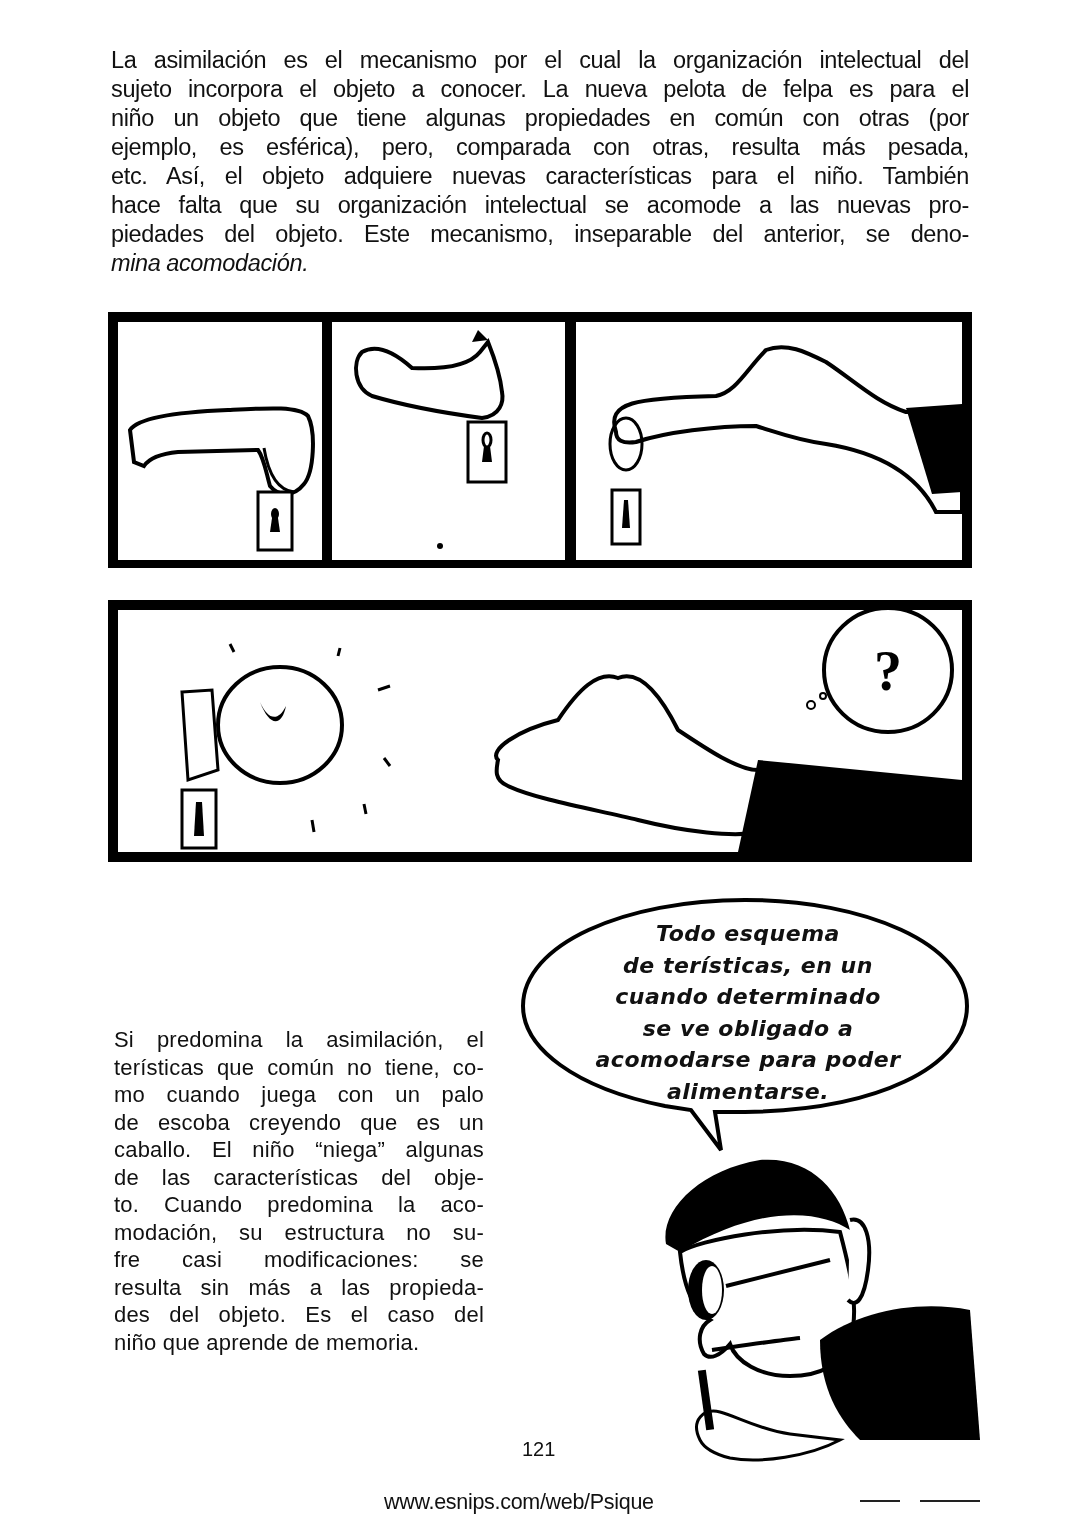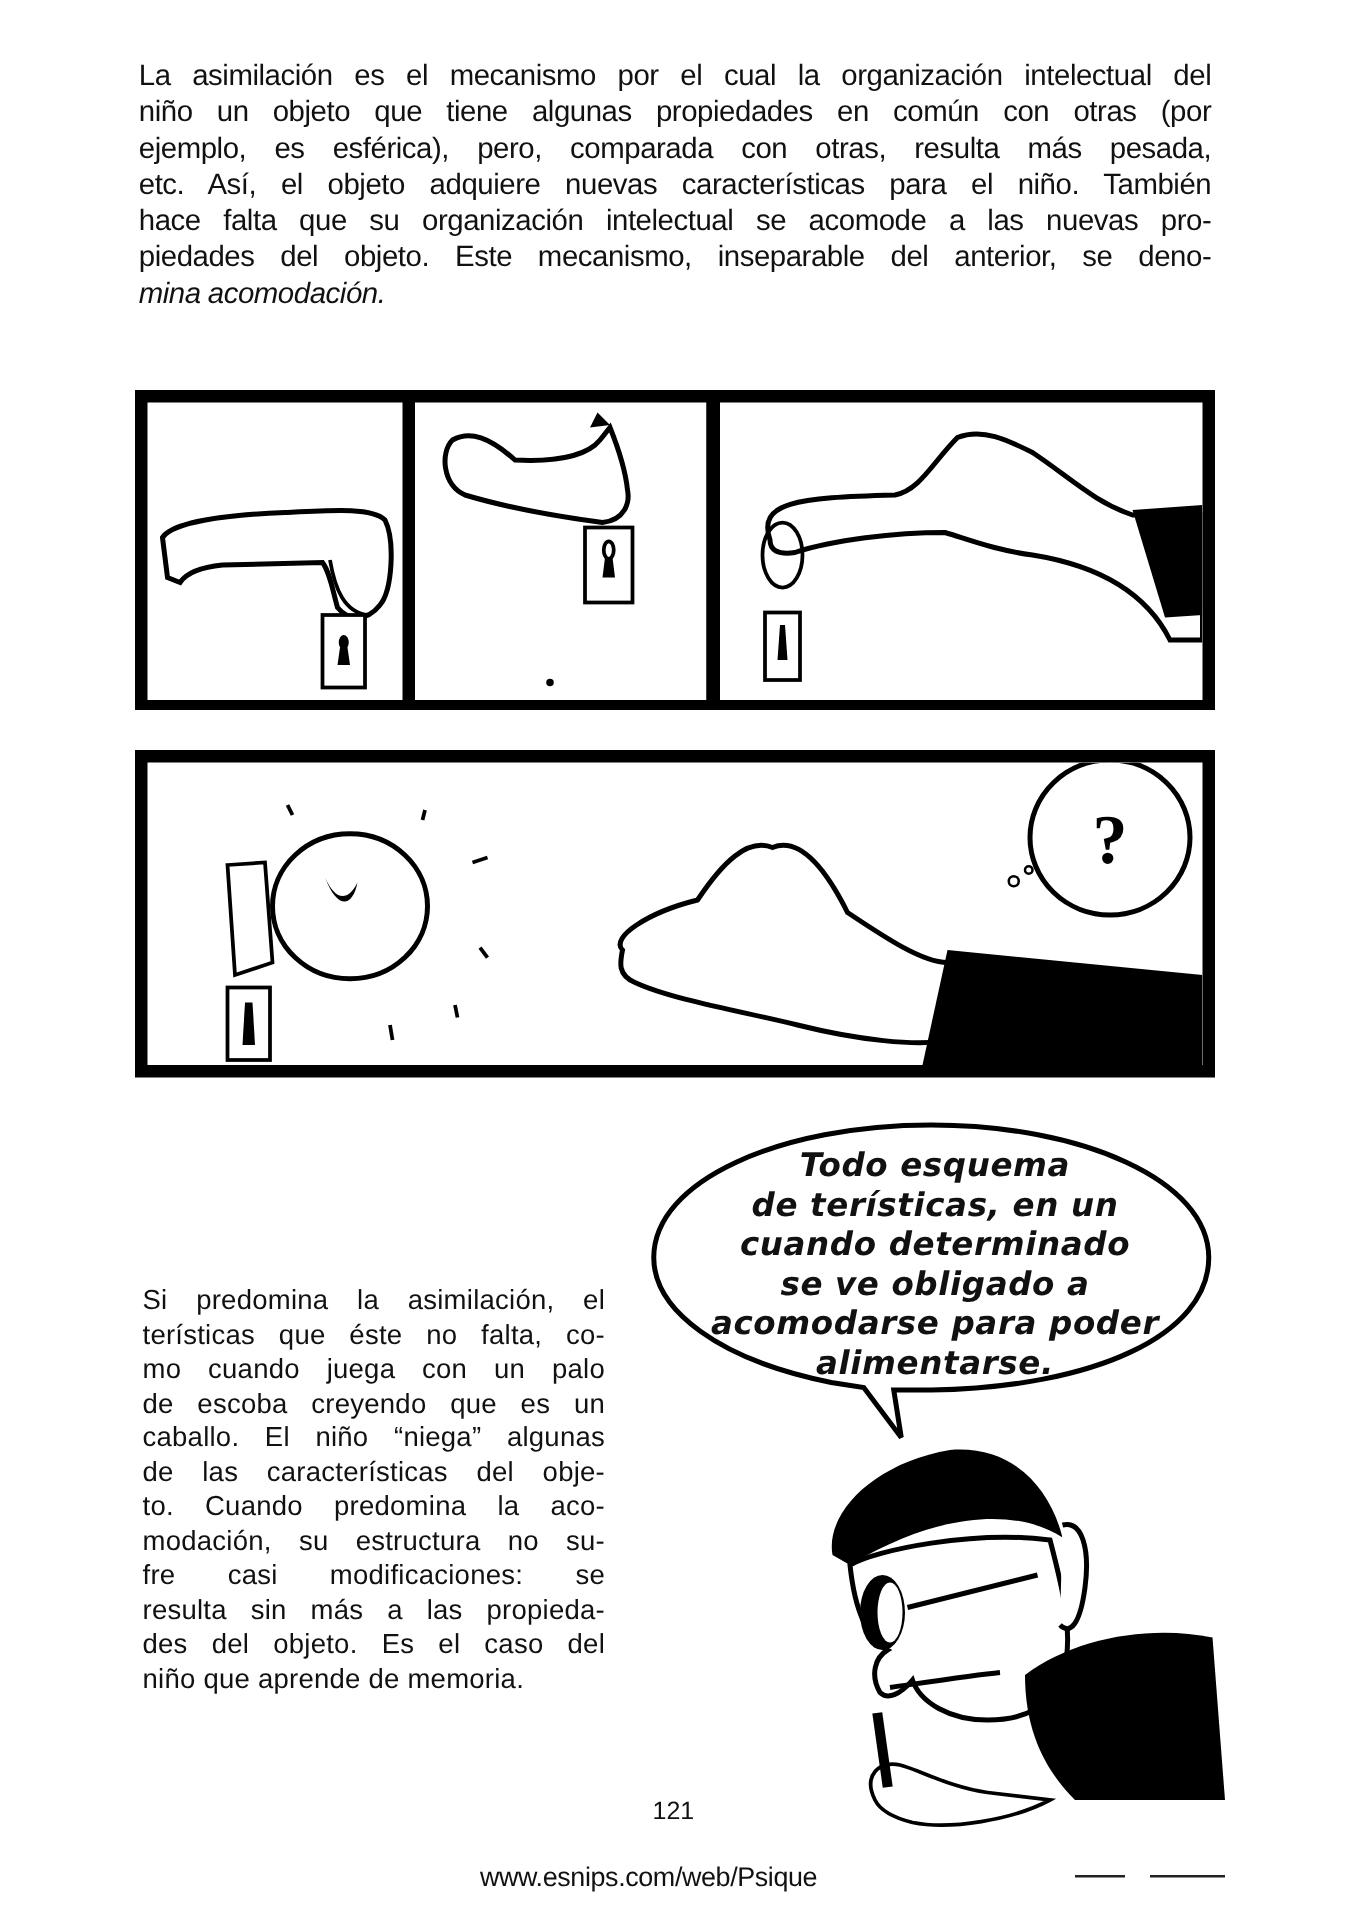--- a/index.html
+++ b/index.html
@@ -22,40 +22,41 @@
       position: absolute; left: 114px; top: 1026px; width: 370px;
       font-size: 22px; line-height: 27.5px; letter-spacing: 0.2px;
     }
     .para-left span.line { display: block; text-align: justify; text-align-last: justify; white-space: nowrap; }
     .para-left span.line.last { text-align-last: left; }
 
     .bubble { position: absolute; left: 515px; top: 888px; width: 460px; height: 290px; }
     .bubble-text {
       position: absolute; left: 548px; top: 918px; width: 400px;
       text-align: center; font-family: "DejaVu Sans", sans-serif; font-style: italic;
-      font-size: 26px; line-height: 31.5px; font-weight: bold; letter-spacing: 0.5px;
+      font-size: 22px; line-height: 31.5px; font-weight: bold; letter-spacing: 0.5px;
     }
     .bubble-text span { display: block; }
 
     .caricature { position: absolute; left: 640px; top: 1140px; width: 340px; height: 360px; }
 
     .page-number {
       position: absolute; left: 522px; top: 1438px; font-size: 20px;
     }
     .footer-url {
       position: absolute; left: 384px; top: 1490px;
       font-family: Liberation Sans, sans-serif; font-size: 21.5px; letter-spacing: -0.3px;
     }
     .footer-rule { position: absolute; top: 1500px; height: 2px; background: #222; }
   </style>
 </head>
 <body>
 
 <div class="para-top">
   <span class="line">La asimilación es el mecanismo por el cual la organización intelectual del</span>
+  <span class="line">sujeto incorpora el objeto a conocer. La nueva pelota de felpa es para el</span>
   <span class="line">niño un objeto que tiene algunas propiedades en común con otras (por</span>
   <span class="line">ejemplo, es esférica), pero, comparada con otras, resulta más pesada,</span>
   <span class="line">etc. Así, el objeto adquiere nuevas características para el niño. También</span>
   <span class="line">hace falta que su organización intelectual se acomode a las nuevas pro-</span>
   <span class="line">piedades del objeto. Este mecanismo, inseparable del anterior, se deno-</span>
   <span class="line last">mina acomodación.</span>
 </div>
 
 <div class="strip strip-top">
 
@@ -115,21 +116,21 @@
       <circle cx="693" cy="95" r="4" fill="none" stroke="#000" stroke-width="2"></circle>
       <circle cx="705" cy="86" r="3" fill="none" stroke="#000" stroke-width="2"></circle>
       <ellipse cx="770" cy="60" rx="64" ry="62" fill="#fff" stroke="#000" stroke-width="4"></ellipse>
       <text x="770" y="80" text-anchor="middle" font-family="Liberation Serif, serif" font-weight="bold" font-size="56" fill="#000">?</text>
     </svg>
   </div>
 </div>
 
 <div class="para-left">
   <span class="line">Si predomina la asimilación, el</span>
-  <span class="line">terísticas que éste no falta, co-</span>
+  <span class="line">terísticas que común no tiene, co-</span>
   <span class="line">mo cuando juega con un palo</span>
   <span class="line">de escoba creyendo que es un</span>
   <span class="line">caballo. El niño “niega” algunas</span>
   <span class="line">de las características del obje-</span>
   <span class="line">to. Cuando predomina la aco-</span>
   <span class="line">modación, su estructura no su-</span>
   <span class="line">fre casi modificaciones: se</span>
   <span class="line">resulta sin más a las propieda-</span>
   <span class="line">des del objeto. Es el caso del</span>
   <span class="line last">niño que aprende de memoria.</span>

